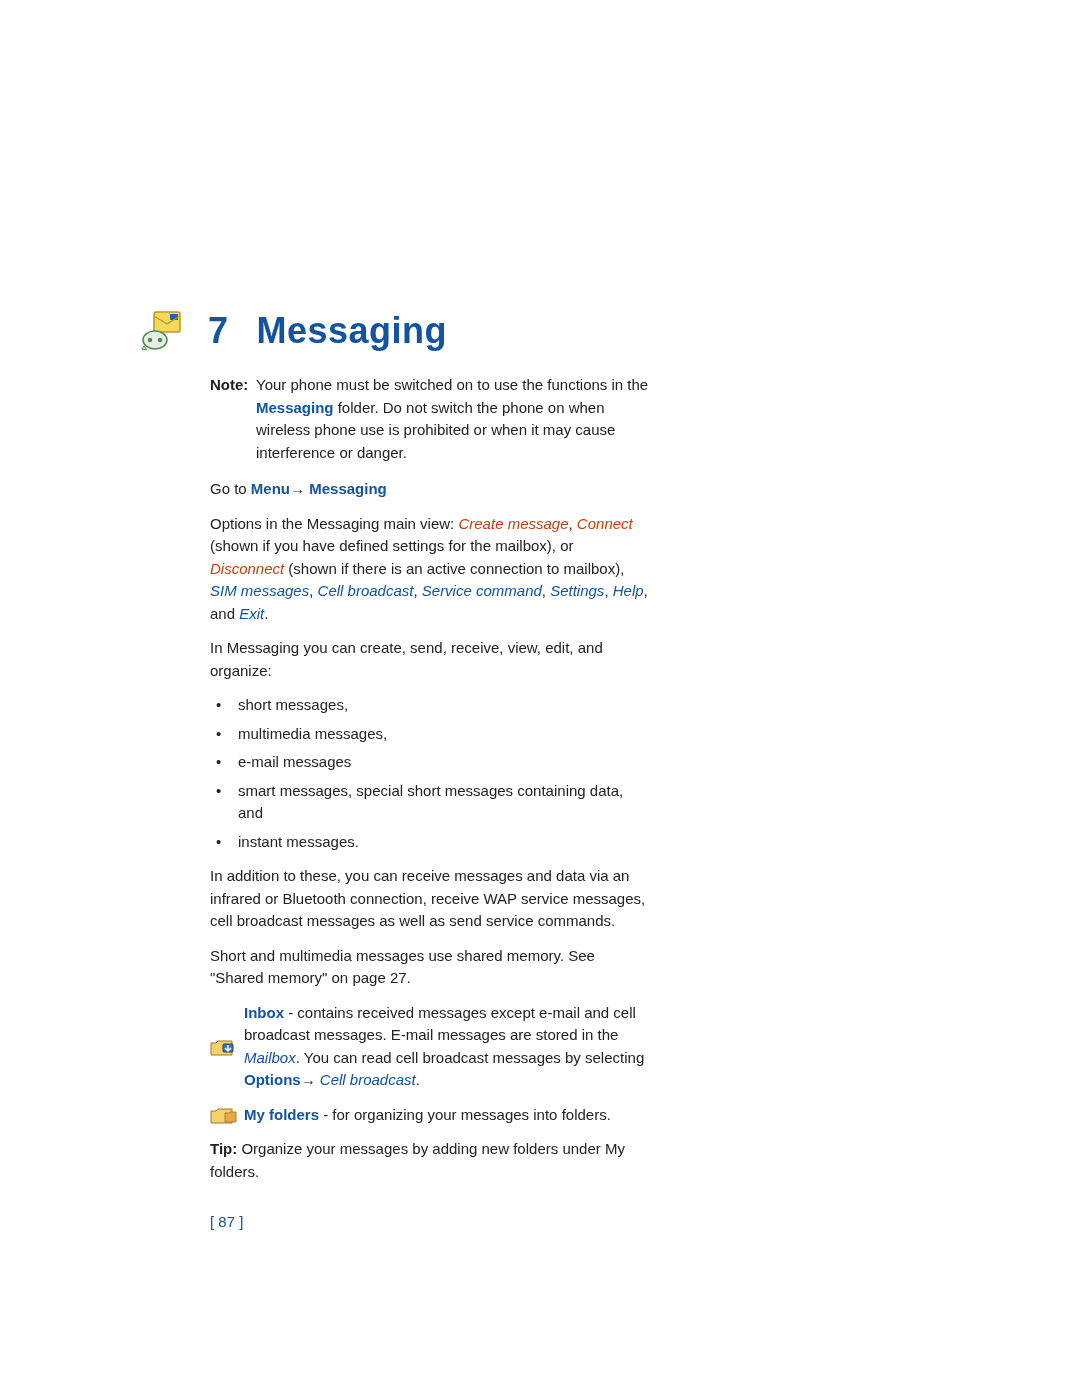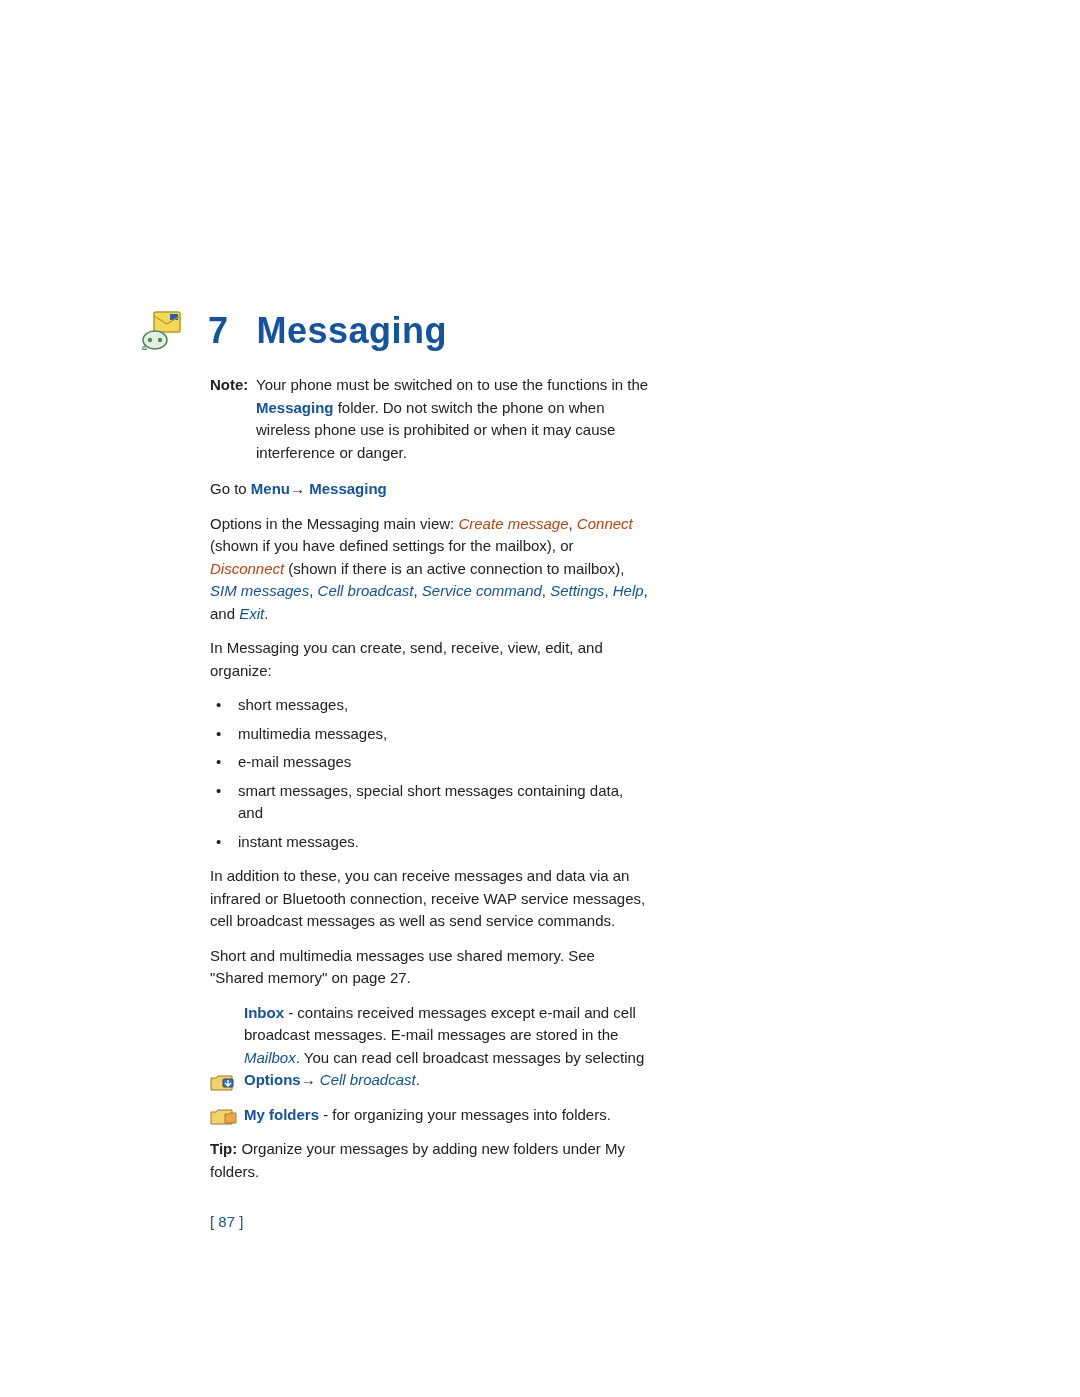--- a/index.html
+++ b/index.html
@@ -70,21 +70,21 @@
     margin-bottom: 6px;
   }
   ul.bullets li::before {
     content: "•";
     position: absolute;
     left: 6px;
     top: 0;
   }
   .folder-line {
     display: flex;
-    align-items: flex-end;
+    align-items: center;
     margin-bottom: 12px;
   }
   .folder-icon {
     width: 28px;
     height: 18px;
     flex-shrink: 0;
     margin-right: 6px;
     margin-top: 2px;
   }
   .page-num {

